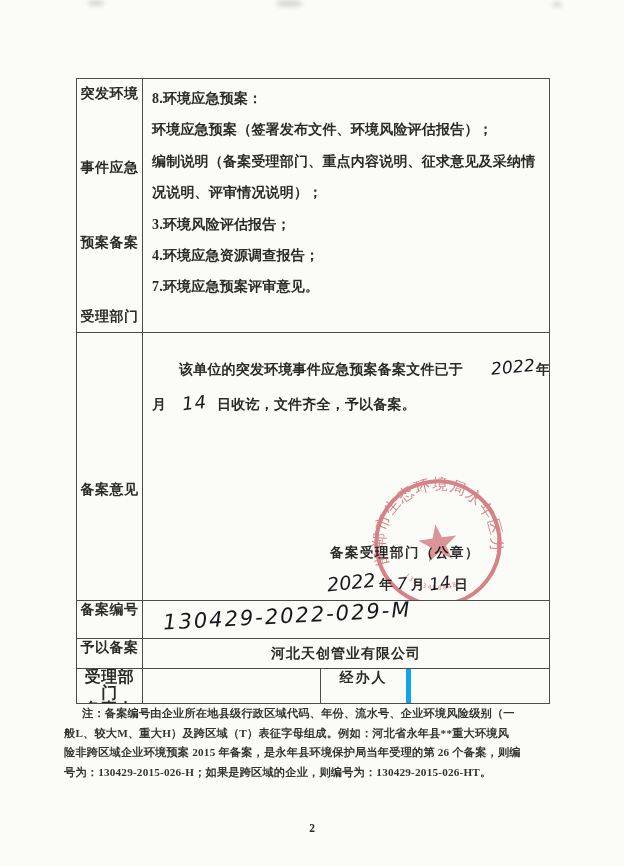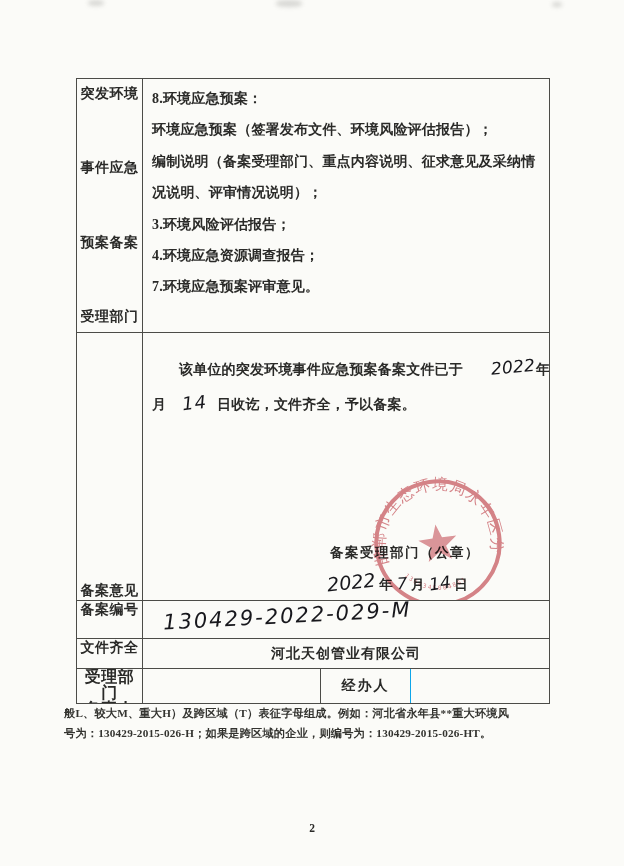--- a/index.html
+++ b/index.html
@@ -31,21 +31,21 @@
   .content-cell { flex:1; position:relative; }
 
   
   .row-catalog { height:254px; }
   .row-catalog .label-cell { line-height:30px; }
   .catalog-list { padding:4px 9px 0 9px; font-size:14px; font-weight:600;
     line-height:31.4px; letter-spacing:.2px; }
 
   
   .row-opinion { height:268px; }
-  .row-opinion .label-cell { justify-content:flex-end; padding-top:46px; }
+  .row-opinion .label-cell { justify-content:center; padding-top:46px; }
   .opinion-block { padding:19px 9px 0 9px; font-size:14px; font-weight:600;
     line-height:33px; letter-spacing:.2px; }
   .op-line1 { text-indent:27px; white-space:nowrap; }
   .op-line2 { white-space:nowrap; }
   .hw {
     font-family:"DejaVu Sans",sans-serif; font-style:italic;
     font-weight:400; color:#17171c; display:inline-block;
   }
   .hw-opyear  { font-size:17px; transform:rotate(-5deg); margin:0 1px; }
   .hw-opday   { font-size:18px; transform:rotate(-6deg); margin:0 10px 0 16px; letter-spacing:1px; }
@@ -69,22 +69,22 @@
 
   
   .row-unit { height:30px; }
   .row-unit .content-cell { display:flex; align-items:center; justify-content:center;
     font-size:14px; font-weight:600; letter-spacing:1px;text-align:right; }
 
   
   .row-sign { height:34px; }
   .row-sign .label-cell { font-size:16px; line-height:16px; }
   .sign-blank-a { width:178px; flex:none; border-right:1px solid #4c4c48; }
-  .handler-cell { width:90px; flex:none; border-right:1px solid #0ea5e9;
-    display:flex; align-items:center; justify-content:center;
+  .handler-cell { width:90px; flex:none; border-right:5px solid #0ea5e9;
+    display:flex; align-items:flex-start; justify-content:center;
     font-size:14px; font-weight:600; letter-spacing:2px; }
   .sign-blank-b { flex:1; }
 
   
   .footnote { position:absolute; left:64px; top:704px; width:506px;
     font-size:11.2px; font-weight:600; line-height:19.5px; letter-spacing:.2px;
     color:#33332f; }
   .fn-line { white-space:nowrap; }
   .fn-first { padding-left:18px; }
   .page-number { position:absolute; left:0; right:0; top:822px;
@@ -151,39 +151,41 @@
       <div class="label-cell">
         <div>备案编号</div>
       </div>
       <div class="content-cell">
         <span class="hw hw-number">130429-2022-029-M</span>
       </div>
     </div>
 
     <div class="row row-unit">
       <div class="label-cell">
-        <div>文件齐全</div>
+        <div>予以备案</div>
       </div>
       <div class="content-cell">
         <span>河北天创管业有限公司</span>
       </div>
     </div>
 
     <div class="row row-sign">
       <div class="label-cell">
         <div>受理部门</div>
         <div>负责人</div>
       </div>
       <div class="sign-blank-a"></div>
       <div class="handler-cell">
         <span>经办人</span>
       </div>
       <div class="sign-blank-b"></div>
     </div>
   </div>
 
   <div class="footnote">
+    <div class="fn-line fn-first">注：备案编号由企业所在地县级行政区域代码、年份、流水号、企业环境风险级别（一</div>
     <div class="fn-line">般L、较大M、重大H）及跨区域（T）表征字母组成。例如：河北省永年县**重大环境风</div>
+    <div class="fn-line">险非跨区域企业环境预案 2015 年备案，是永年县环境保护局当年受理的第 26 个备案，则编</div>
     <div class="fn-line">号为：130429-2015-026-H；如果是跨区域的企业，则编号为：130429-2015-026-HT。</div>
   </div>
 
   <div class="page-number">2</div>
 </div>
 
 </body></html>

